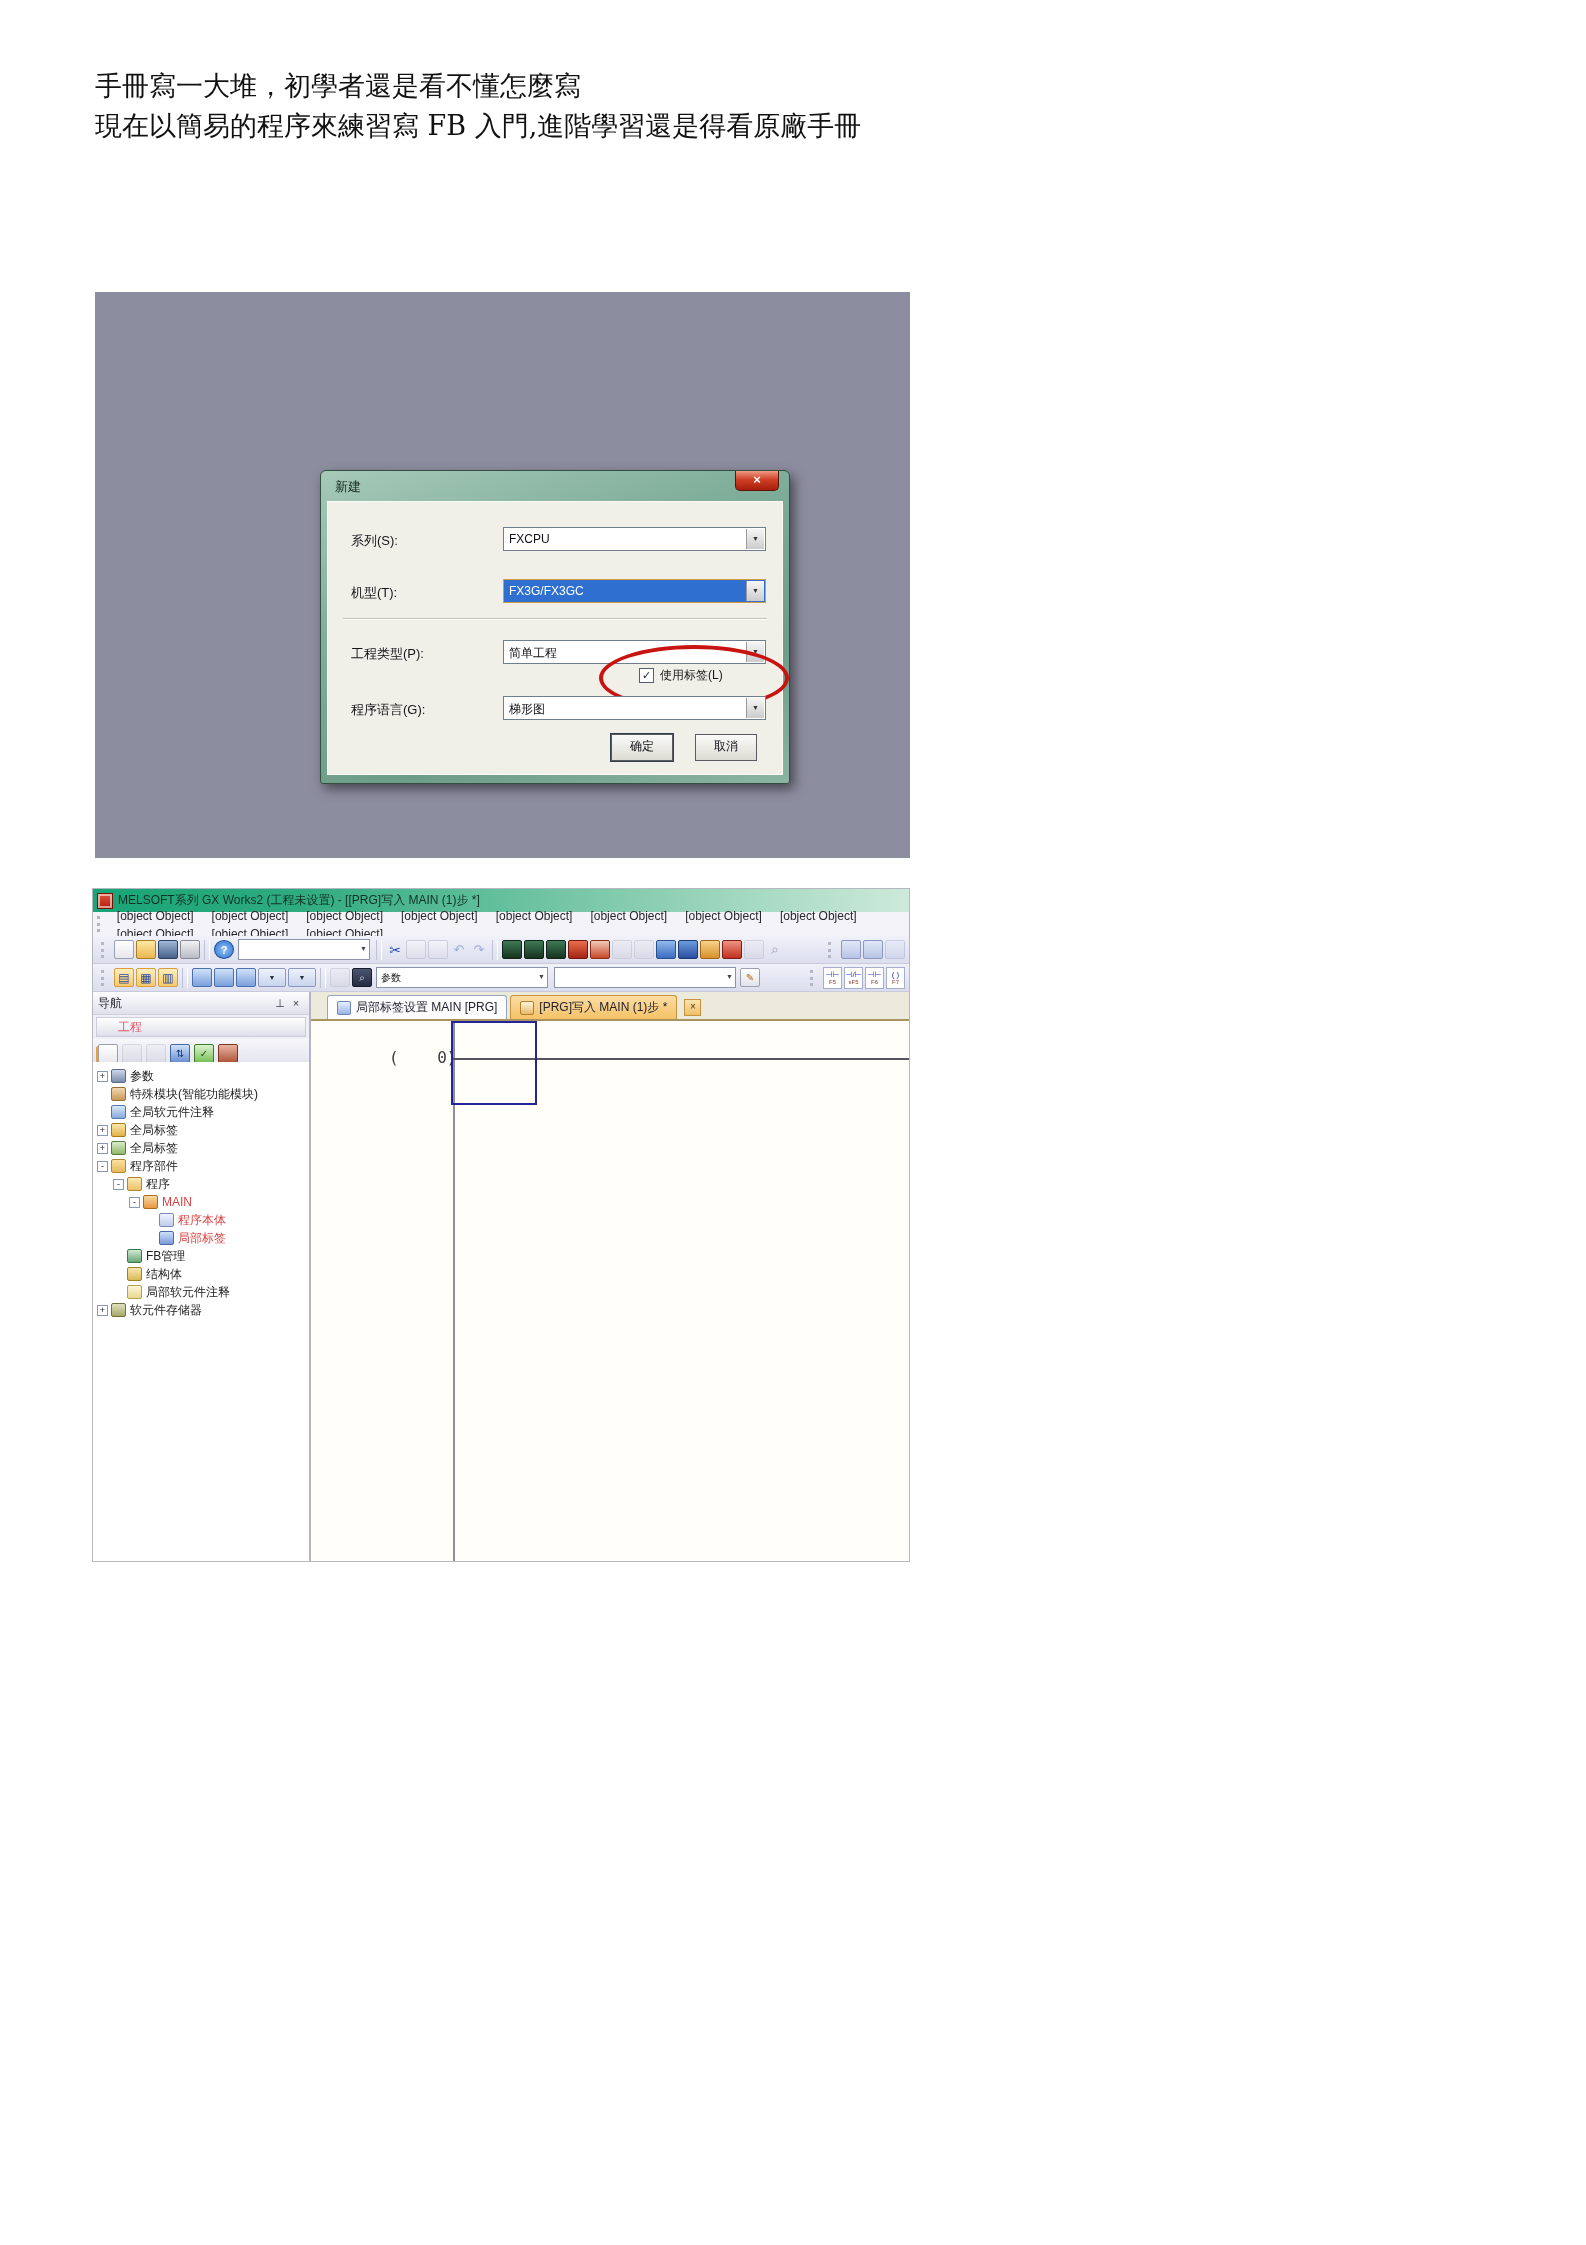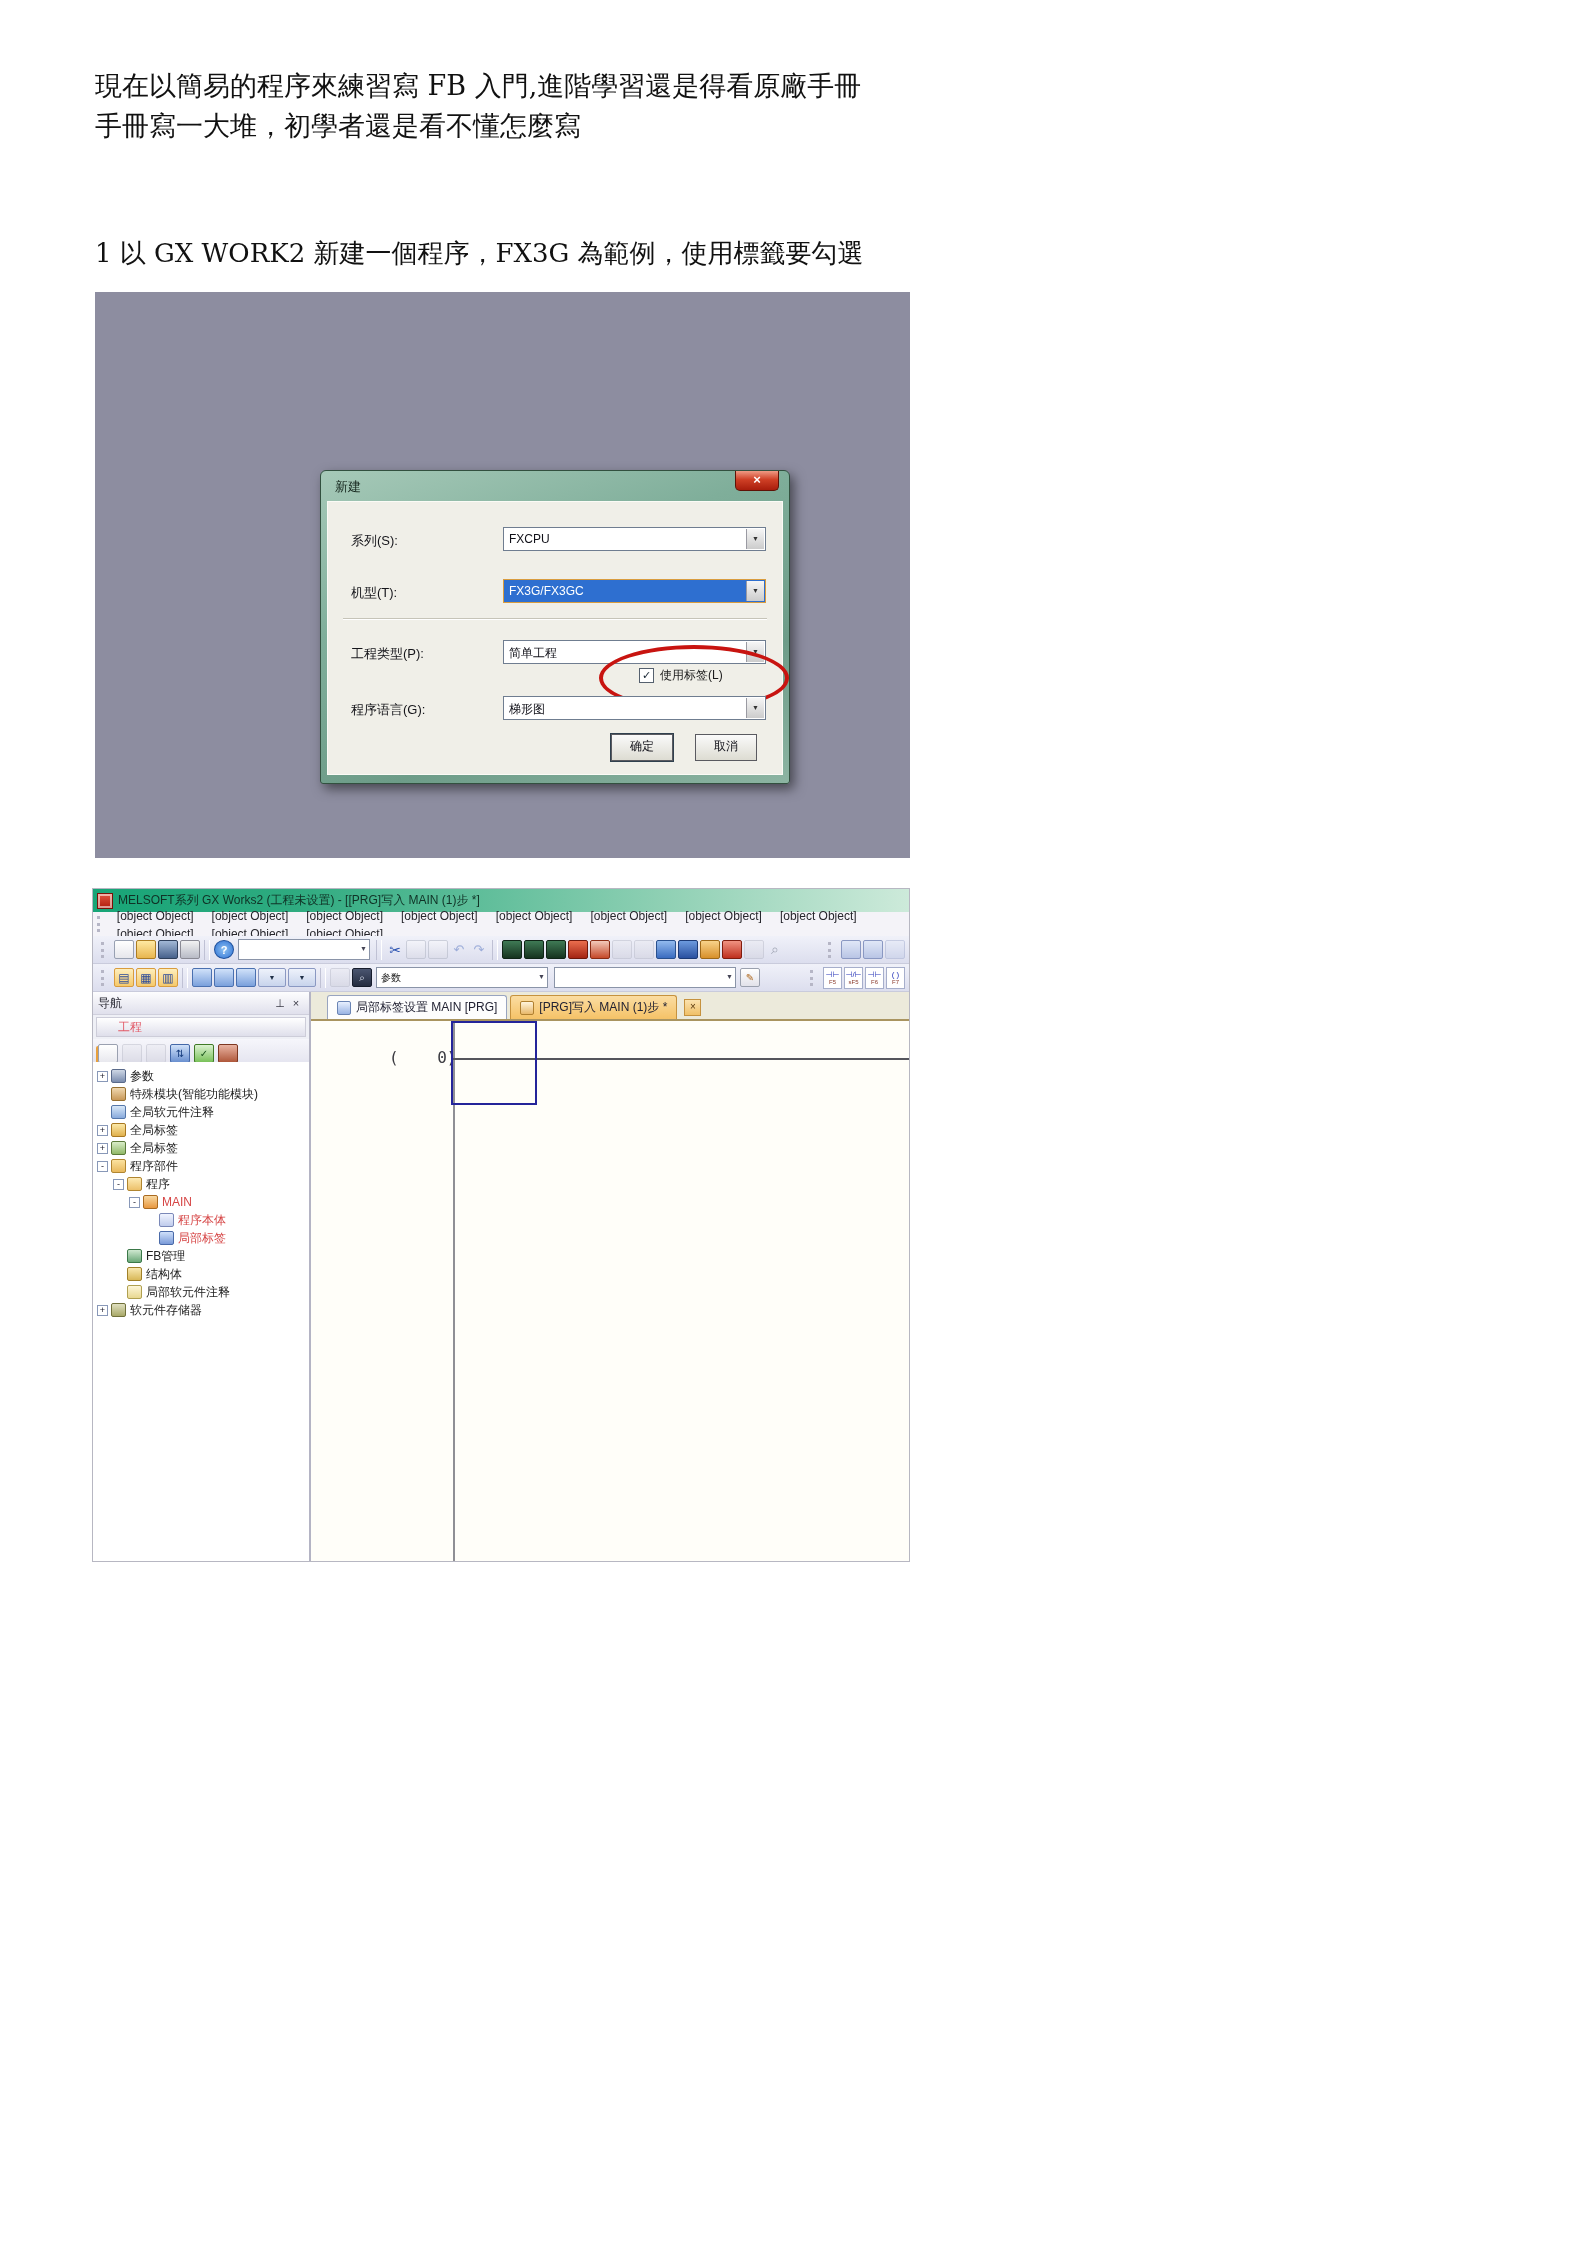--- a/index.html
+++ b/index.html
@@ -156,24 +156,23 @@
   .cursor{position:absolute;left:140px;top:0;width:82px;height:80px;border:2px solid #24249a;}
   .steplbl{position:absolute;left:78px;top:27px;font-family:"DejaVu Sans Mono",monospace;
         font-size:16px;color:#3a3a40;white-space:pre;}
 </style>
 </head>
 <body>
 
 <div class="page">
 
   <div class="intro">
+    <div>手冊寫一大堆，初學者還是看不懂怎麼寫</div>
     <div>現在以簡易的程序來練習寫 FB 入門,進階學習還是得看原廠手冊</div>
-    <div>手冊寫一大堆，初學者還是看不懂怎麼寫</div>
   </div>
-  <div class="heading">1 以 GX WORK2 新建一個程序，FX3G 為範例，使用標籤要勾選</div>
 
   <div class="fig1">
     <div class="dlg">
       <div class="dlg-title">新建</div>
       <div class="dlg-close">×</div>
       <div class="dlg-client"></div>
 
       <div class="fld-label" style="top:61px">系列(S):</div>
       <div class="combo" style="top:56px">
         <span class="val">FXCPU</span>

